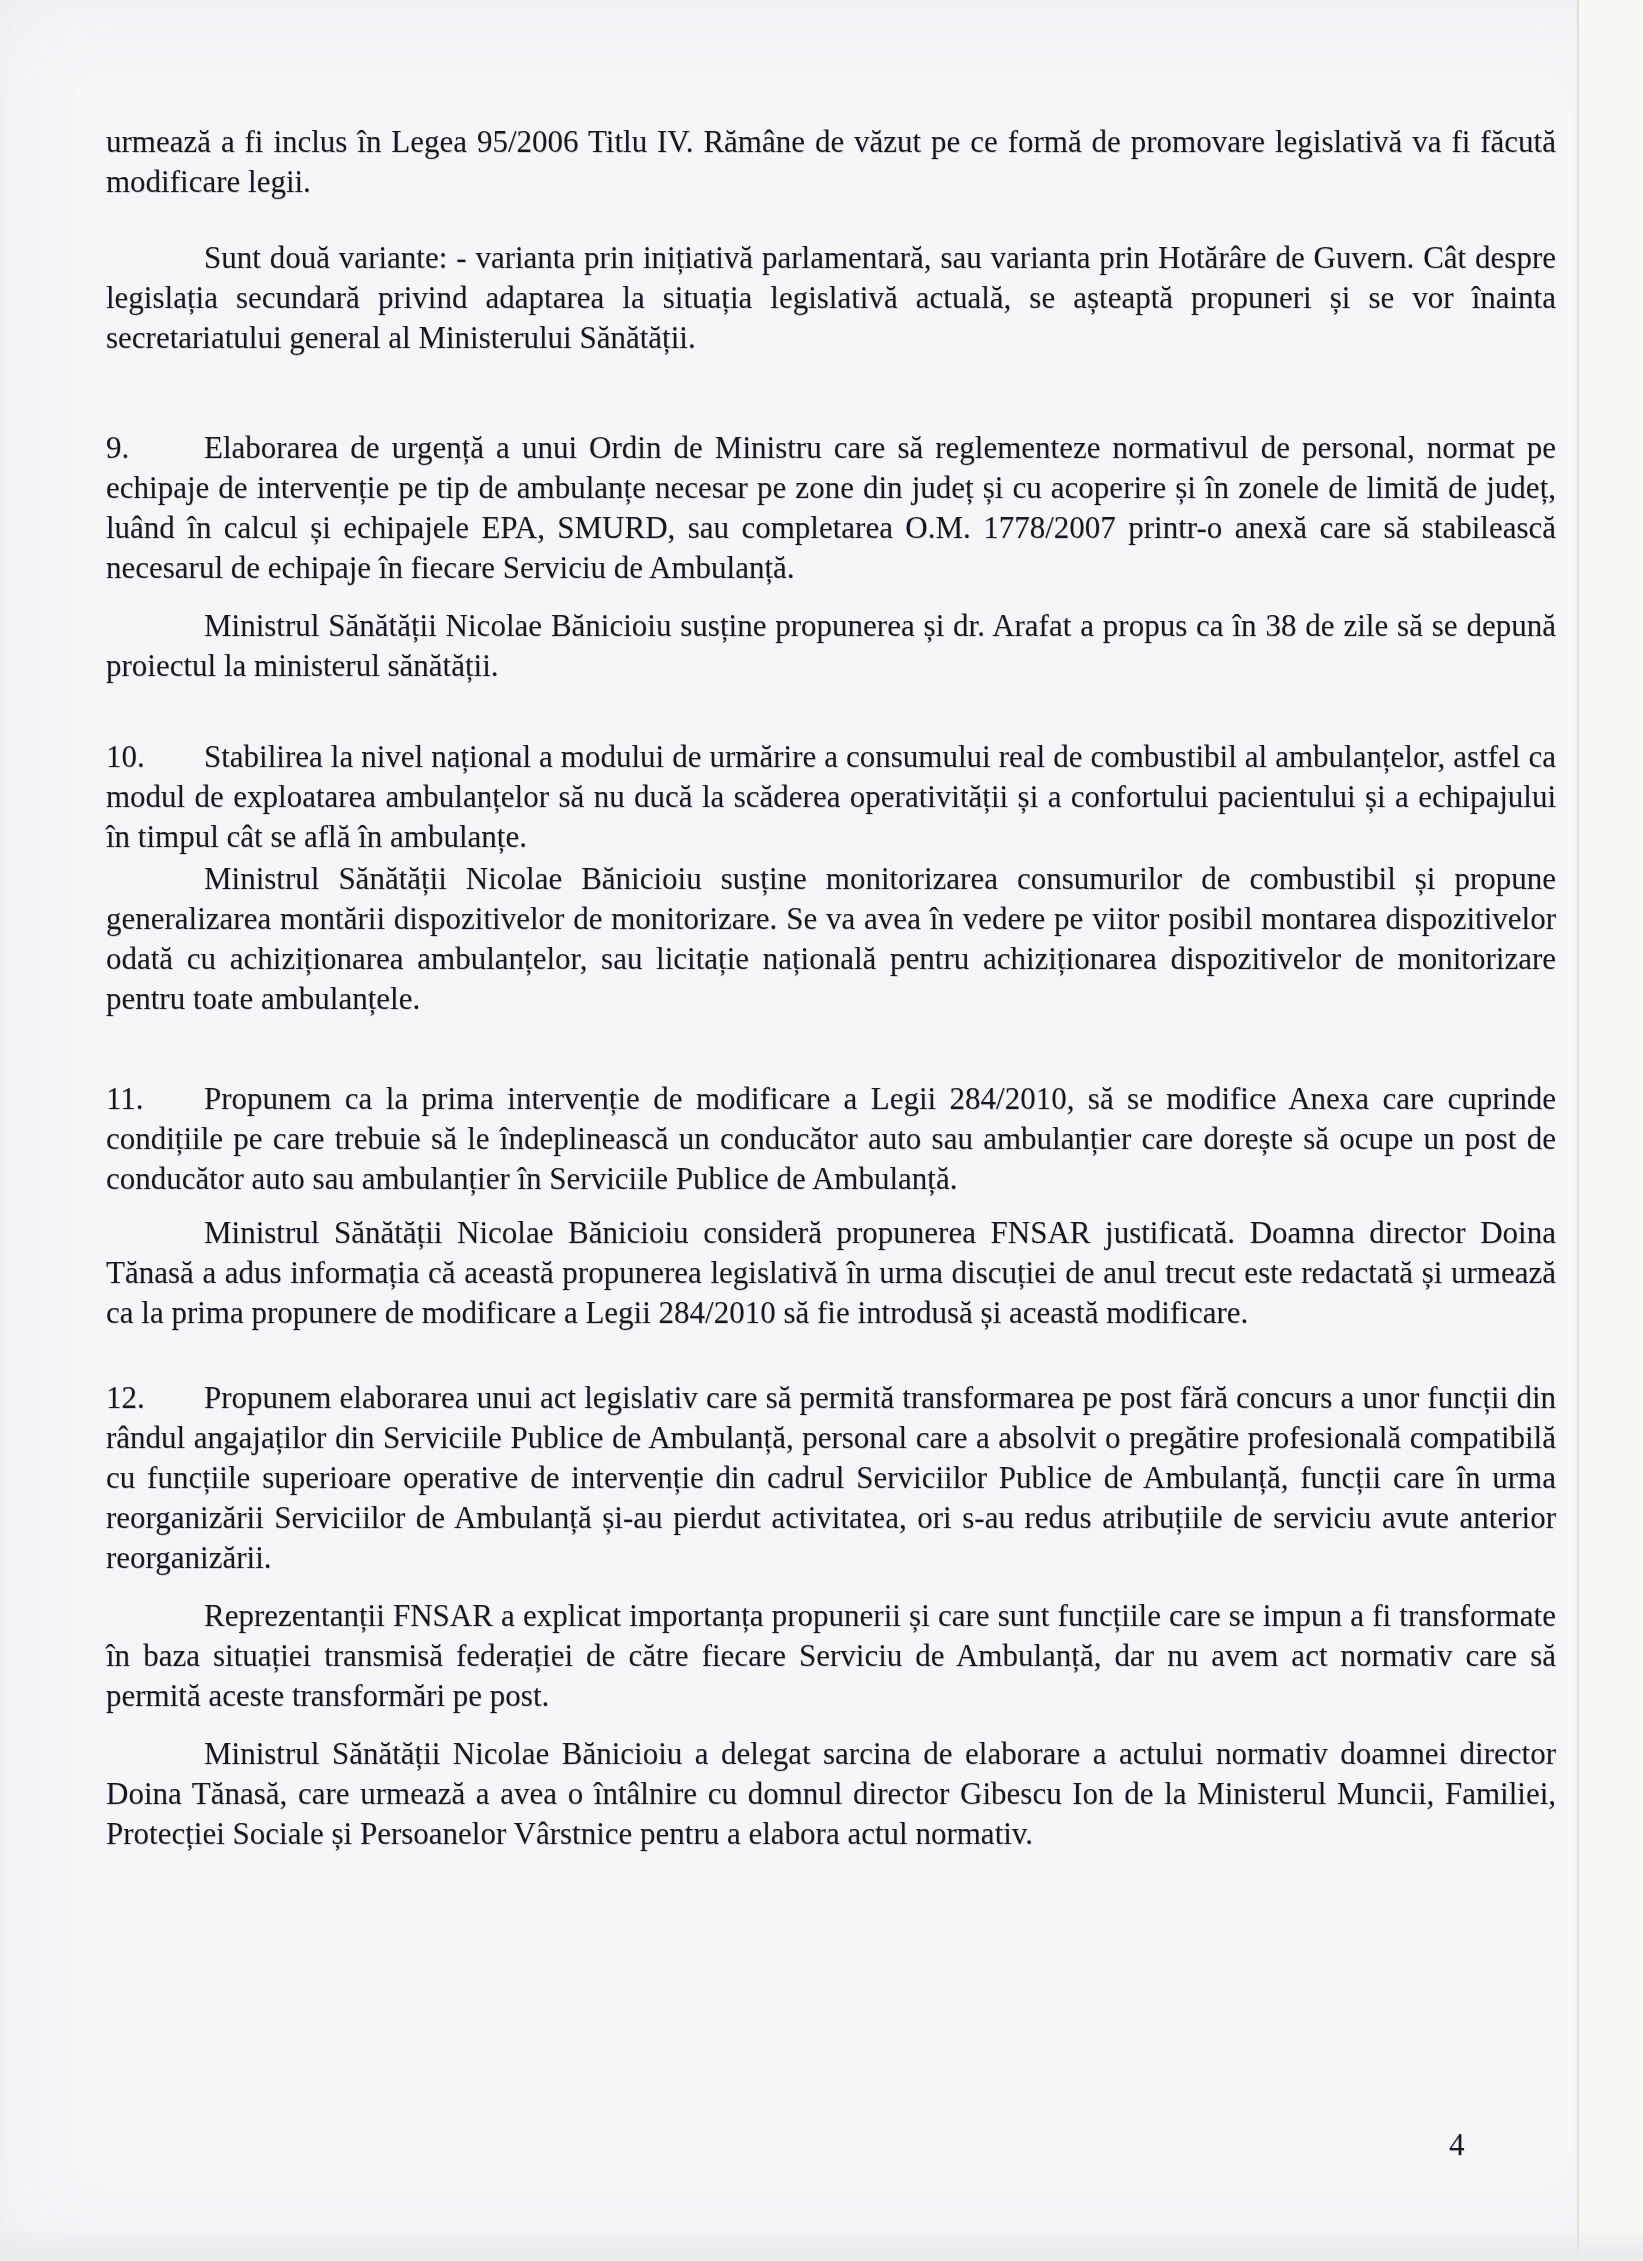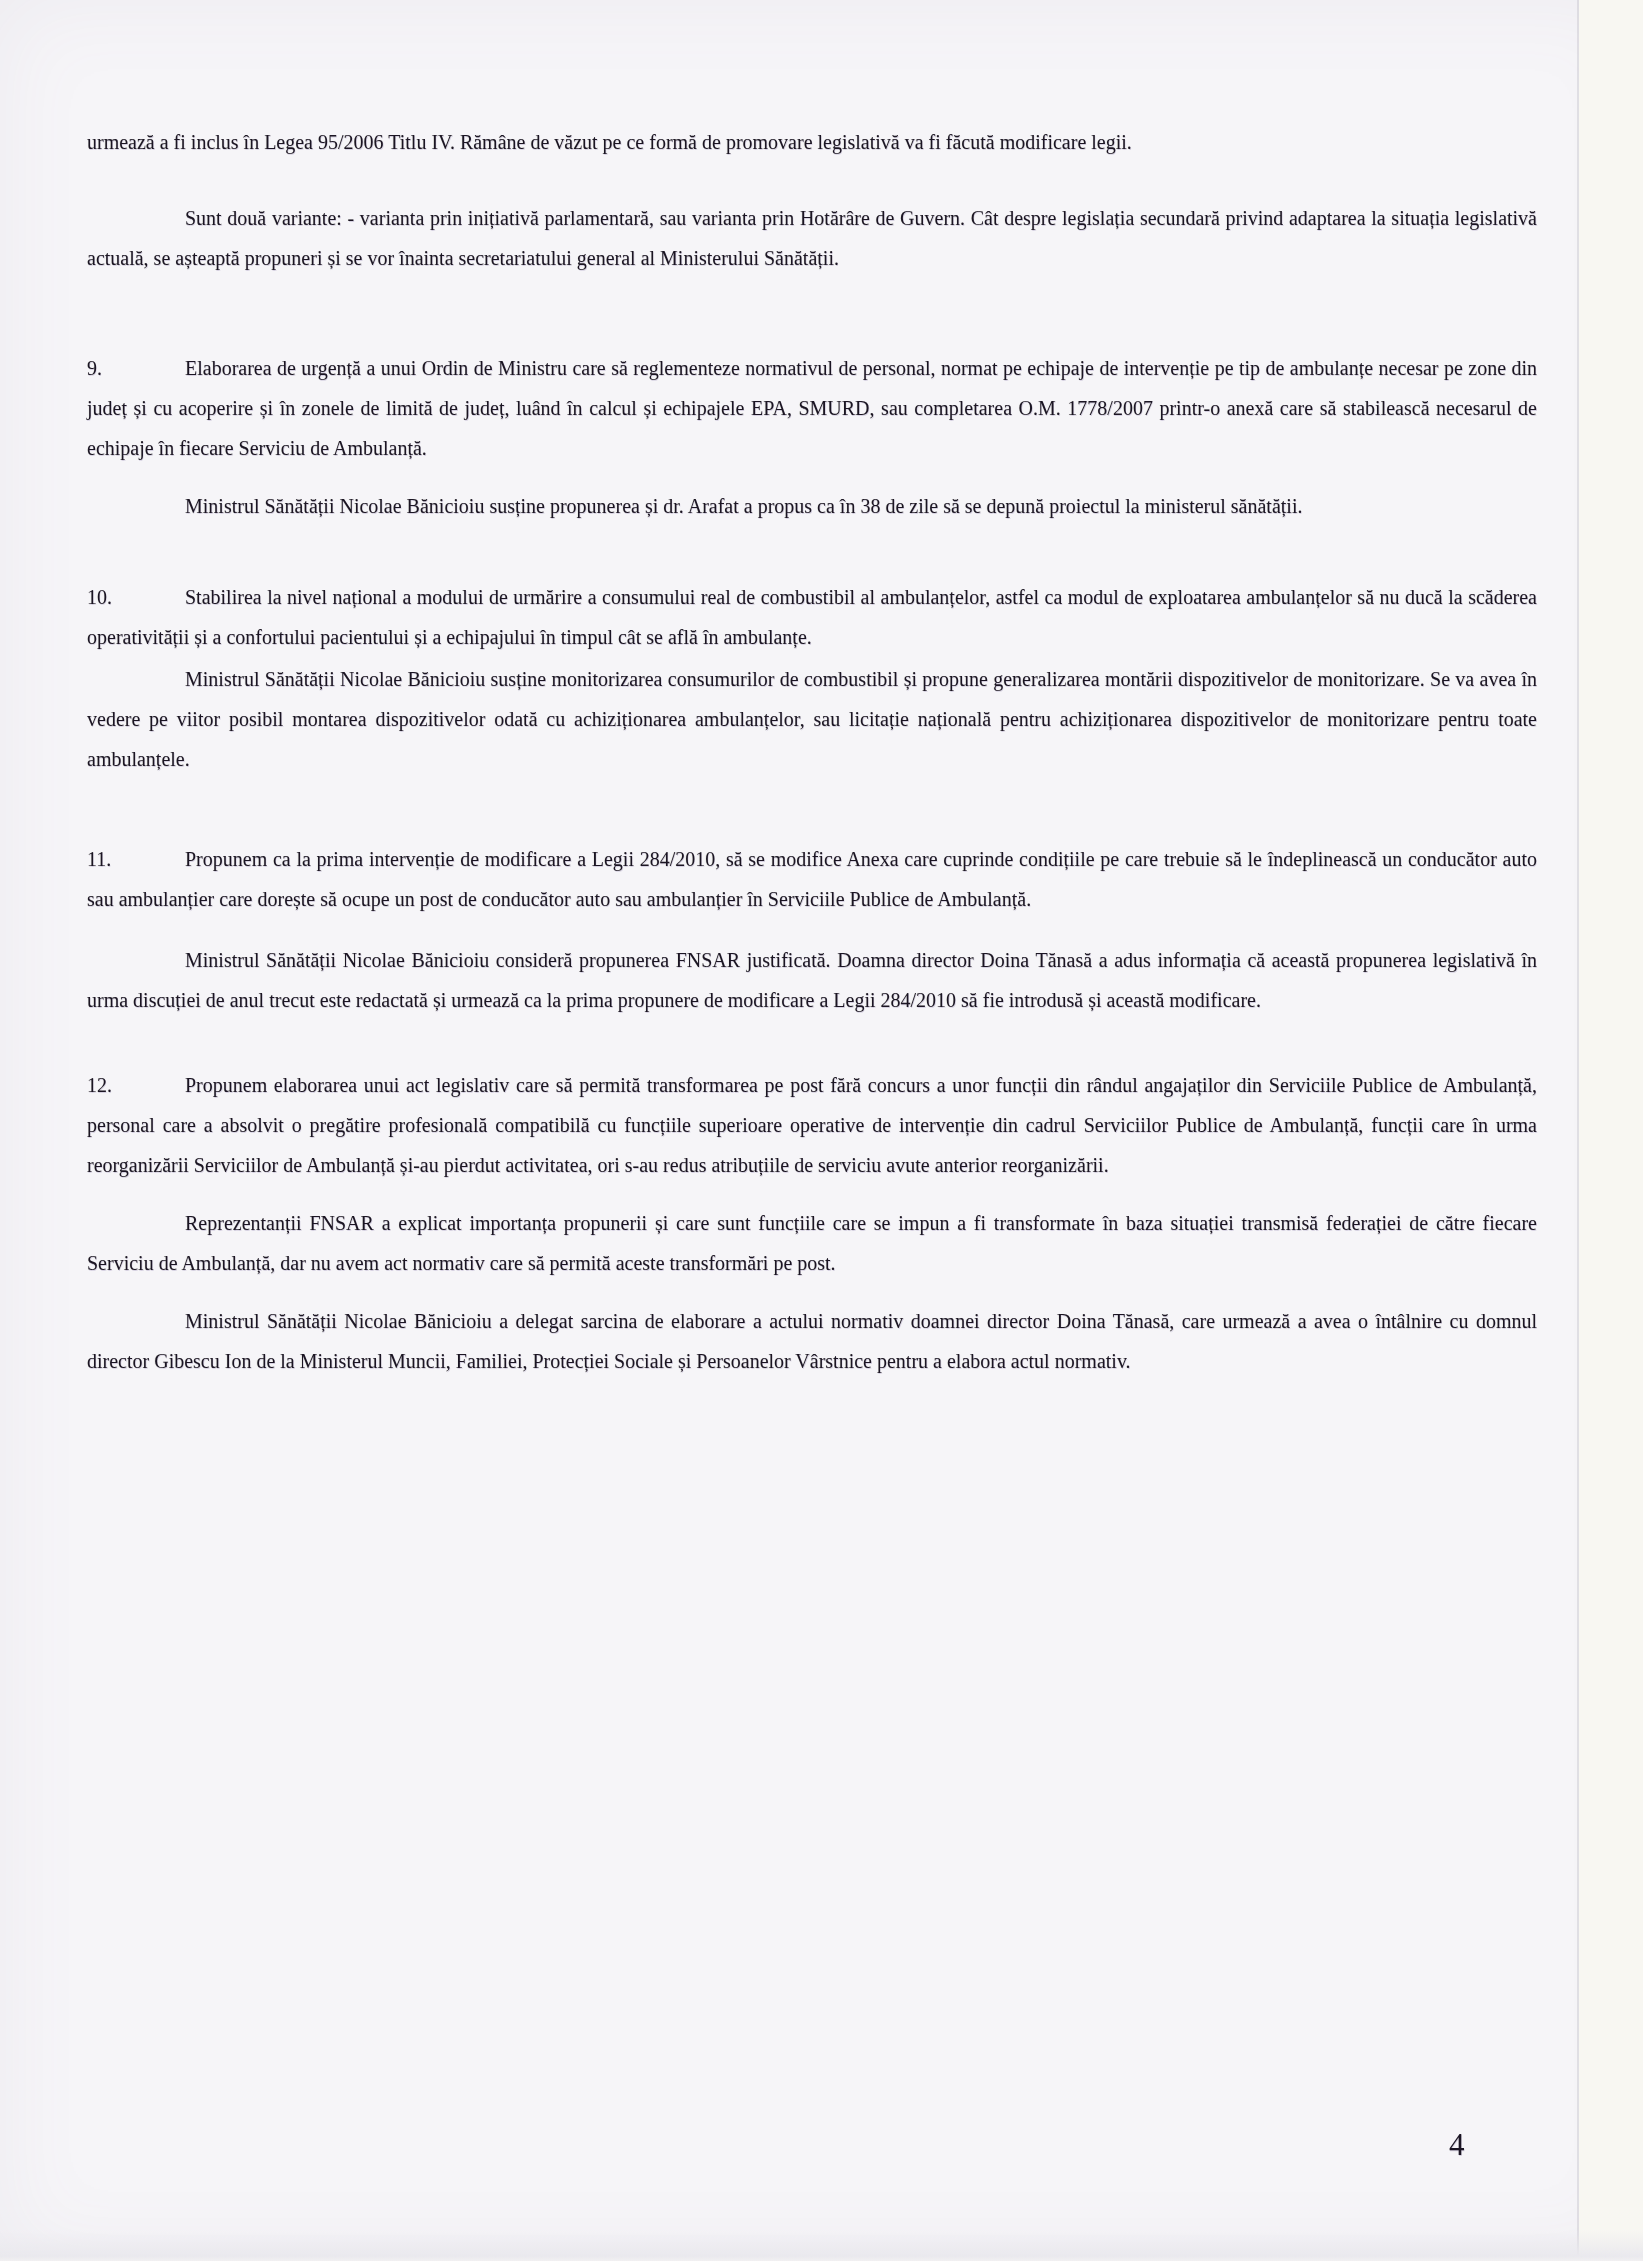--- a/index.html
+++ b/index.html
@@ -40,25 +40,25 @@
   .page-bottom-band {
     position: absolute;
     left: 0;
     bottom: 0;
     width: 100%;
     height: 31px;
     background: linear-gradient(180deg, rgba(246,245,248,0) 0%, #eae9ee 85%, #f1f0f2 100%);
   }
   .text-block {
     position: absolute;
-    left: 87px;
+    left: 106px;
     top: 122px;
     width: 1450px;
     color: #1b1523;
-    font-size: 20px;
+    font-size: 31px;
     line-height: 40px;
     text-align: justify;
     text-shadow: 0.6px 0.6px 0 rgba(70, 50, 120, 0.18), -0.6px 0 0 rgba(110, 130, 40, 0.10);
   }
   .para {
     margin: 0;
     padding: 0;
   }
   .para.indent {
     text-indent: 98px;
@@ -110,21 +110,21 @@
     </p>
 
     <p class="para indent" style="margin-top:2px">
       <span>Ministrul Sănătății Nicolae Bănicioiu susține monitorizarea consumurilor de combustibil și propune generalizarea montării dispozitivelor de monitorizare. Se va avea în vedere pe viitor posibil montarea dispozitivelor odată cu achiziționarea ambulanțelor, sau licitație națională pentru achiziționarea dispozitivelor de monitorizare pentru toate ambulanțele.</span>
     </p>
 
     <p class="para" style="margin-top:60px">
       <span class="pnum">11.</span><span>Propunem ca la prima intervenție de modificare a Legii 284/2010, să se modifice Anexa care cuprinde condițiile pe care trebuie să le îndeplinească un conducător auto sau ambulanțier care dorește să ocupe un post de conducător auto sau ambulanțier în Serviciile Publice de Ambulanță.</span>
     </p>
 
-    <p class="para indent" style="margin-top:21px">
+    <p class="para indent" style="margin-top:14px">
       <span>Ministrul Sănătății Nicolae Bănicioiu consideră propunerea FNSAR justificată. Doamna director Doina Tănasă a adus informația că această propunerea legislativă în urma discuției de anul trecut este redactată și urmează ca la prima propunere de modificare a Legii 284/2010 să fie introdusă și această modificare.</span>
     </p>
 
     <p class="para" style="margin-top:45px">
       <span class="pnum">12.</span><span>Propunem elaborarea unui act legislativ care să permită transformarea pe post fără concurs a unor funcții din rândul angajaților din Serviciile Publice de Ambulanță, personal care a absolvit o pregătire profesională compatibilă cu funcțiile superioare operative de intervenție din cadrul Serviciilor Publice de Ambulanță, funcții care în urma reorganizării Serviciilor de Ambulanță și-au pierdut activitatea, ori s-au redus atribuțiile de serviciu avute anterior reorganizării.</span>
     </p>
 
     <p class="para indent" style="margin-top:18px">
       <span>Reprezentanții FNSAR a explicat importanța propunerii și care sunt funcțiile care se impun a fi transformate în baza situației transmisă federației de către fiecare Serviciu de Ambulanță, dar nu avem act normativ care să permită aceste transformări pe post.</span>
     </p>

